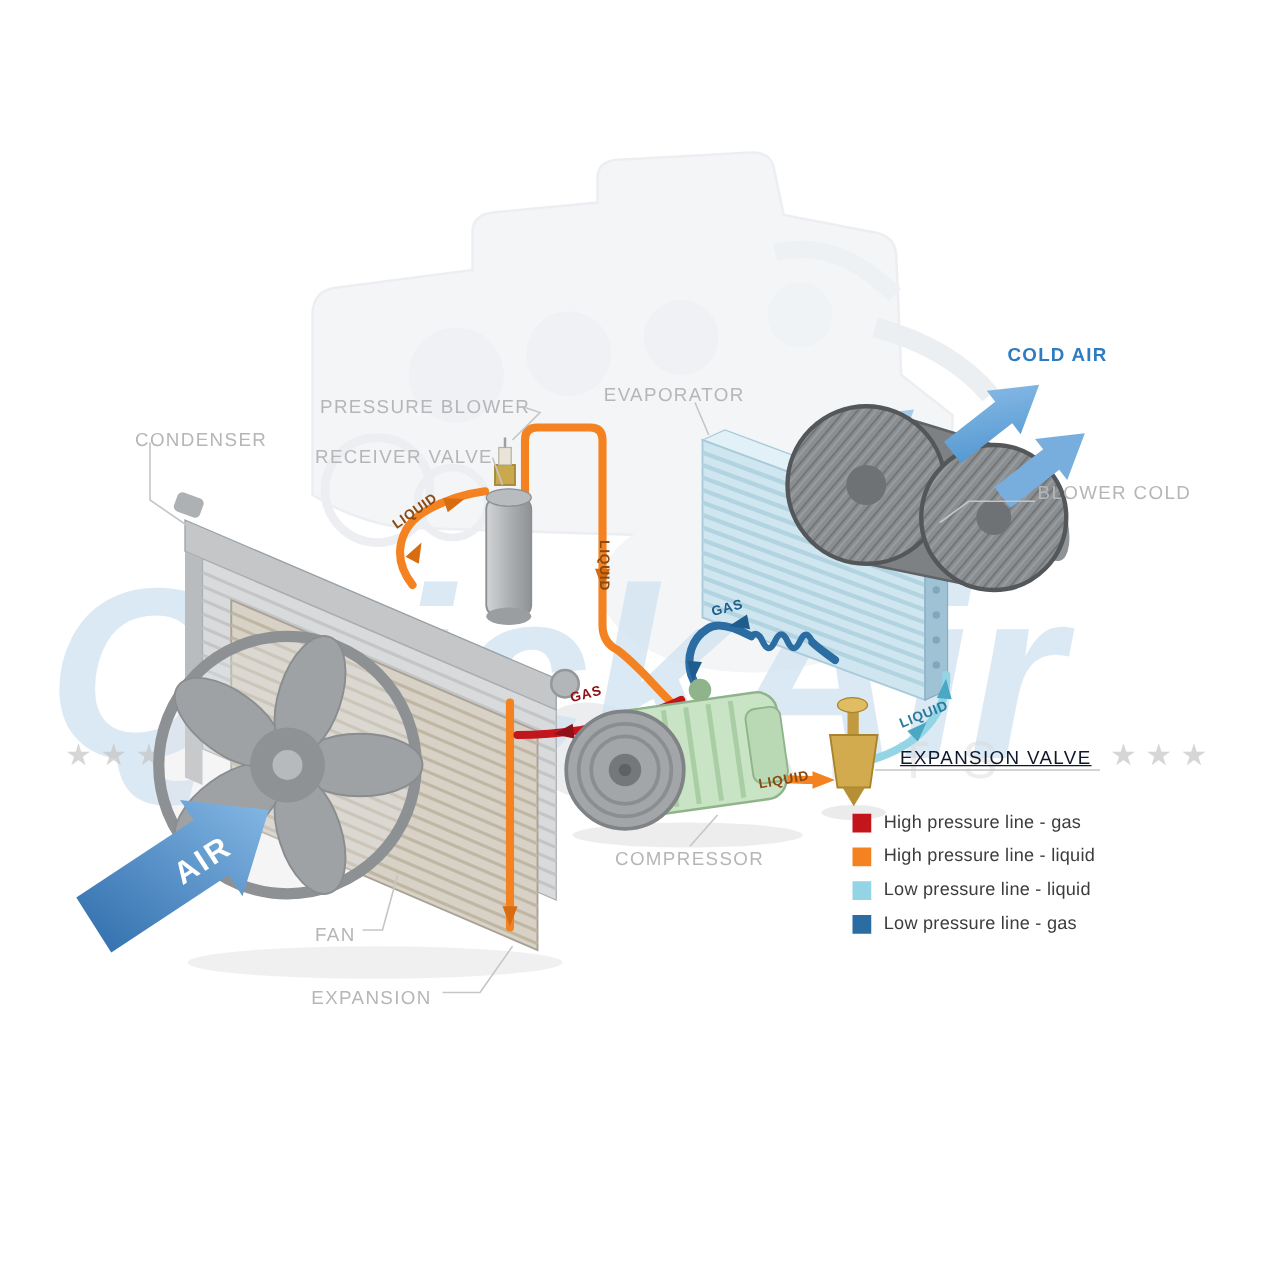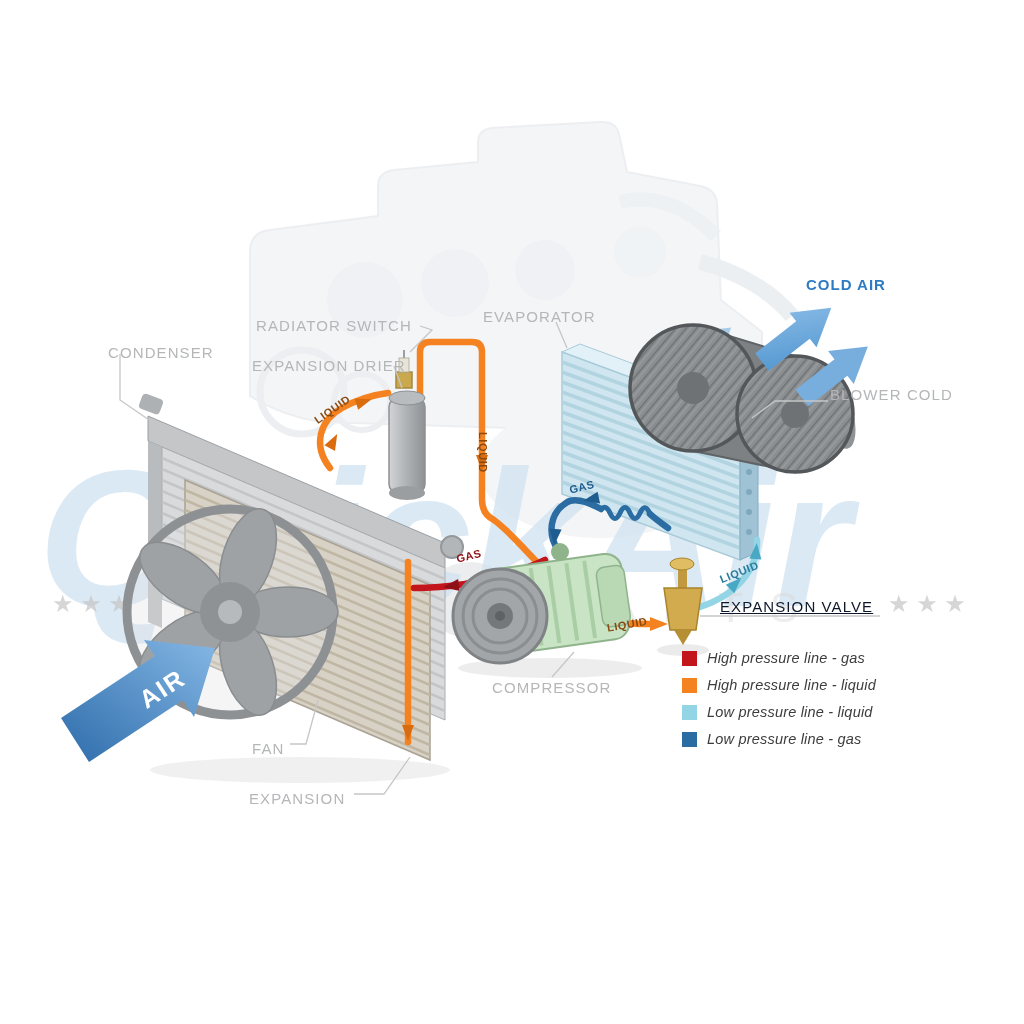--- a/index.html
+++ b/index.html
@@ -11,21 +11,21 @@
   .cold-air{position:absolute;color:#2d7cc3;font-weight:bold;font-size:15px;letter-spacing:1px;white-space:nowrap;}
   .air-text{position:absolute;color:#ffffff;font-weight:bold;font-size:25px;letter-spacing:2px;
             transform:rotate(-33deg);transform-origin:left top;}
   .pipe-lbl{position:absolute;font-size:11px;font-weight:bold;letter-spacing:.6px;white-space:nowrap;
             transform-origin:left top;}
   .pl-orange{color:#8a4a10;}
   .pl-red{color:#8f1016;}
   .pl-blue{color:#1f5d8f;}
   .pl-cyan{color:#2a7c9c;}
   .legend{position:absolute;left:682px;top:650px;}
-  .legend-row{display:flex;align-items:center;margin-bottom:11px;font-style:italic;}
+  .legend-row{display:flex;align-items:center;margin-bottom:11px;}
   .legend-swatch{width:15px;height:15px;margin-right:10px;flex:0 0 auto;}
   .legend-text{font-size:14.5px;color:#3c3c3c;letter-spacing:.2px;white-space:nowrap;}
 </style>
 </head>
 <body>
 
 <div class="stage">
 
   <svg class="scene" width="1024" height="1024" viewBox="0 0 1024 1024">
     <defs>
@@ -277,22 +277,22 @@
       <polyline points="556,322 567,348"></polyline>
       <polyline points="828,401 775,401 752,418"></polyline>
       <line x1="700" y1="616" x2="880" y2="616"></line>
       <polyline points="552,677 574,652"></polyline>
       <polyline points="290,744 306,744 318,700"></polyline>
       <polyline points="354,794 384,794 410,757"></polyline>
     </g>
   </svg>
 
   <div class="lbl" style="left:108px;top:344px;">CONDENSER</div>
-  <div class="lbl" style="left:256px;top:317px;">RADIATOR SWITCH</div>
-  <div class="lbl" style="left:252px;top:357px;">EXPANSION DRIER</div>
+  <div class="lbl" style="left:256px;top:317px;">PRESSURE BLOWER</div>
+  <div class="lbl" style="left:252px;top:357px;">RECEIVER VALVE</div>
   <div class="lbl" style="left:483px;top:308px;">EVAPORATOR</div>
   <div class="lbl" style="left:830px;top:386px;">BLOWER COLD</div>
   <div class="lbl lbl-dark" style="left:720px;top:598px;">EXPANSION VALVE</div>
   <div class="lbl" style="left:492px;top:679px;">COMPRESSOR</div>
   <div class="lbl" style="left:252px;top:740px;">FAN</div>
   <div class="lbl" style="left:249px;top:790px;">EXPANSION</div>
 
   <div class="cold-air" style="left:806px;top:276px;">COLD AIR</div>
   <div class="air-text" style="left:134px;top:690px;">AIR</div>
 

